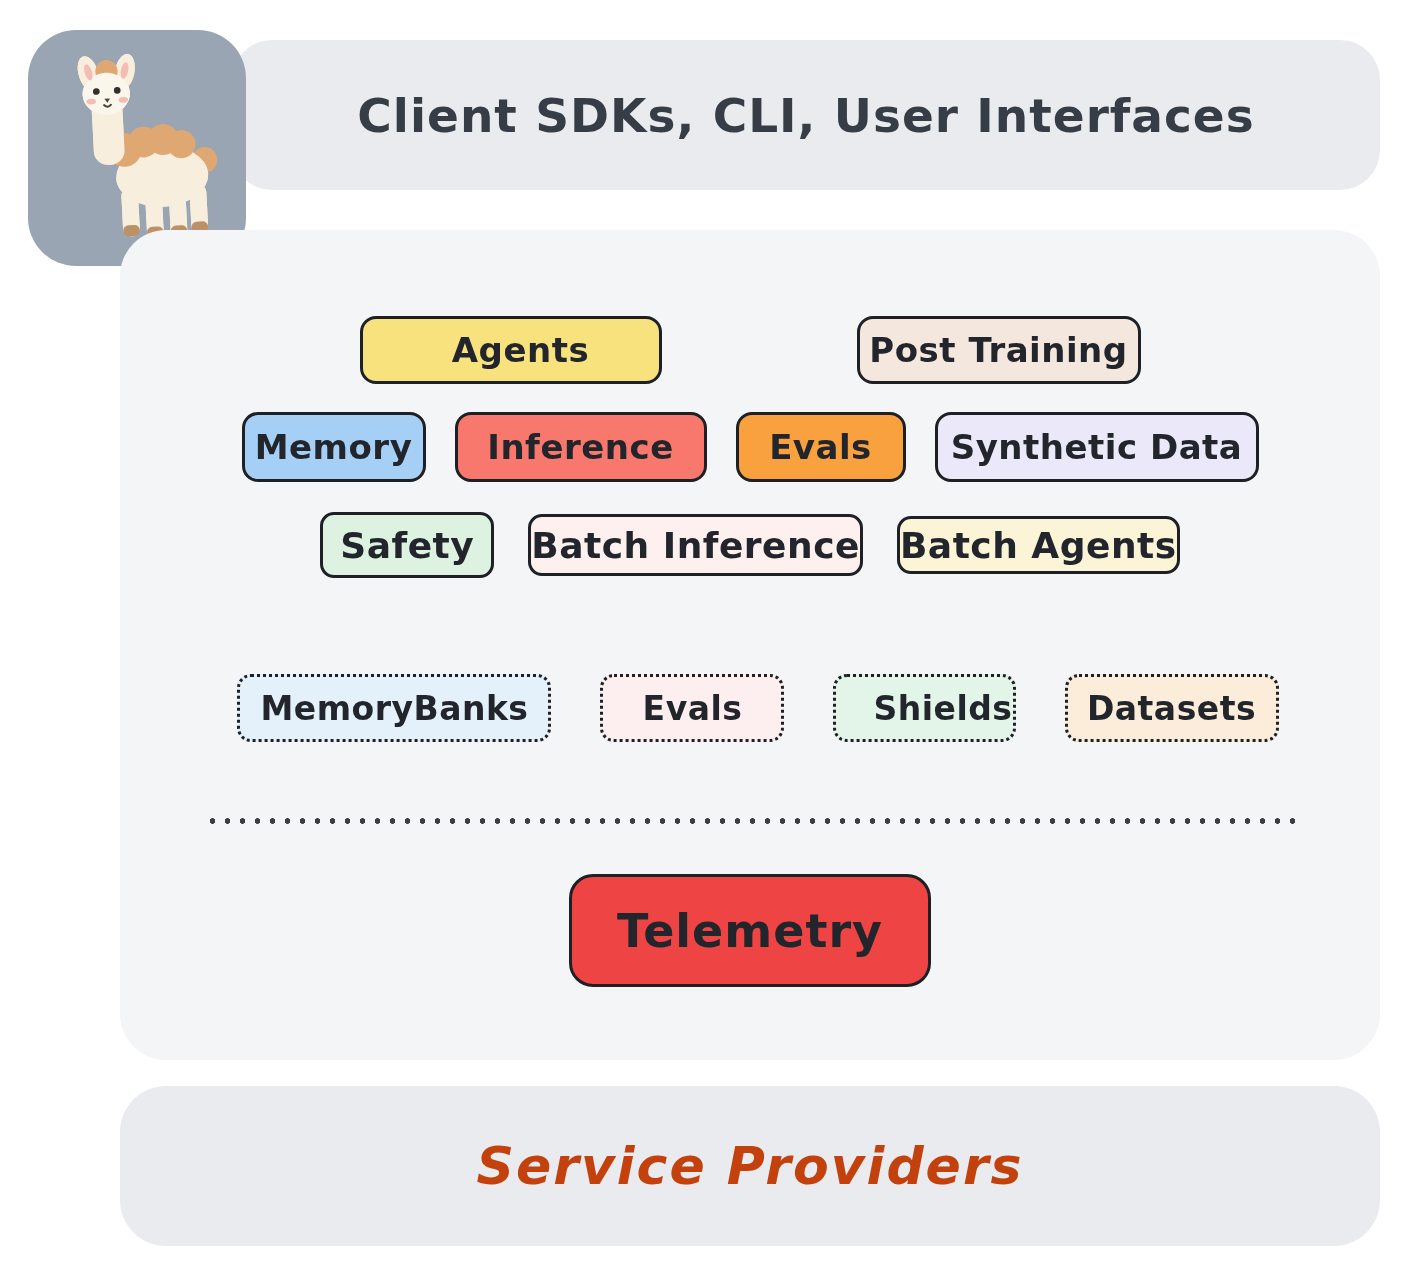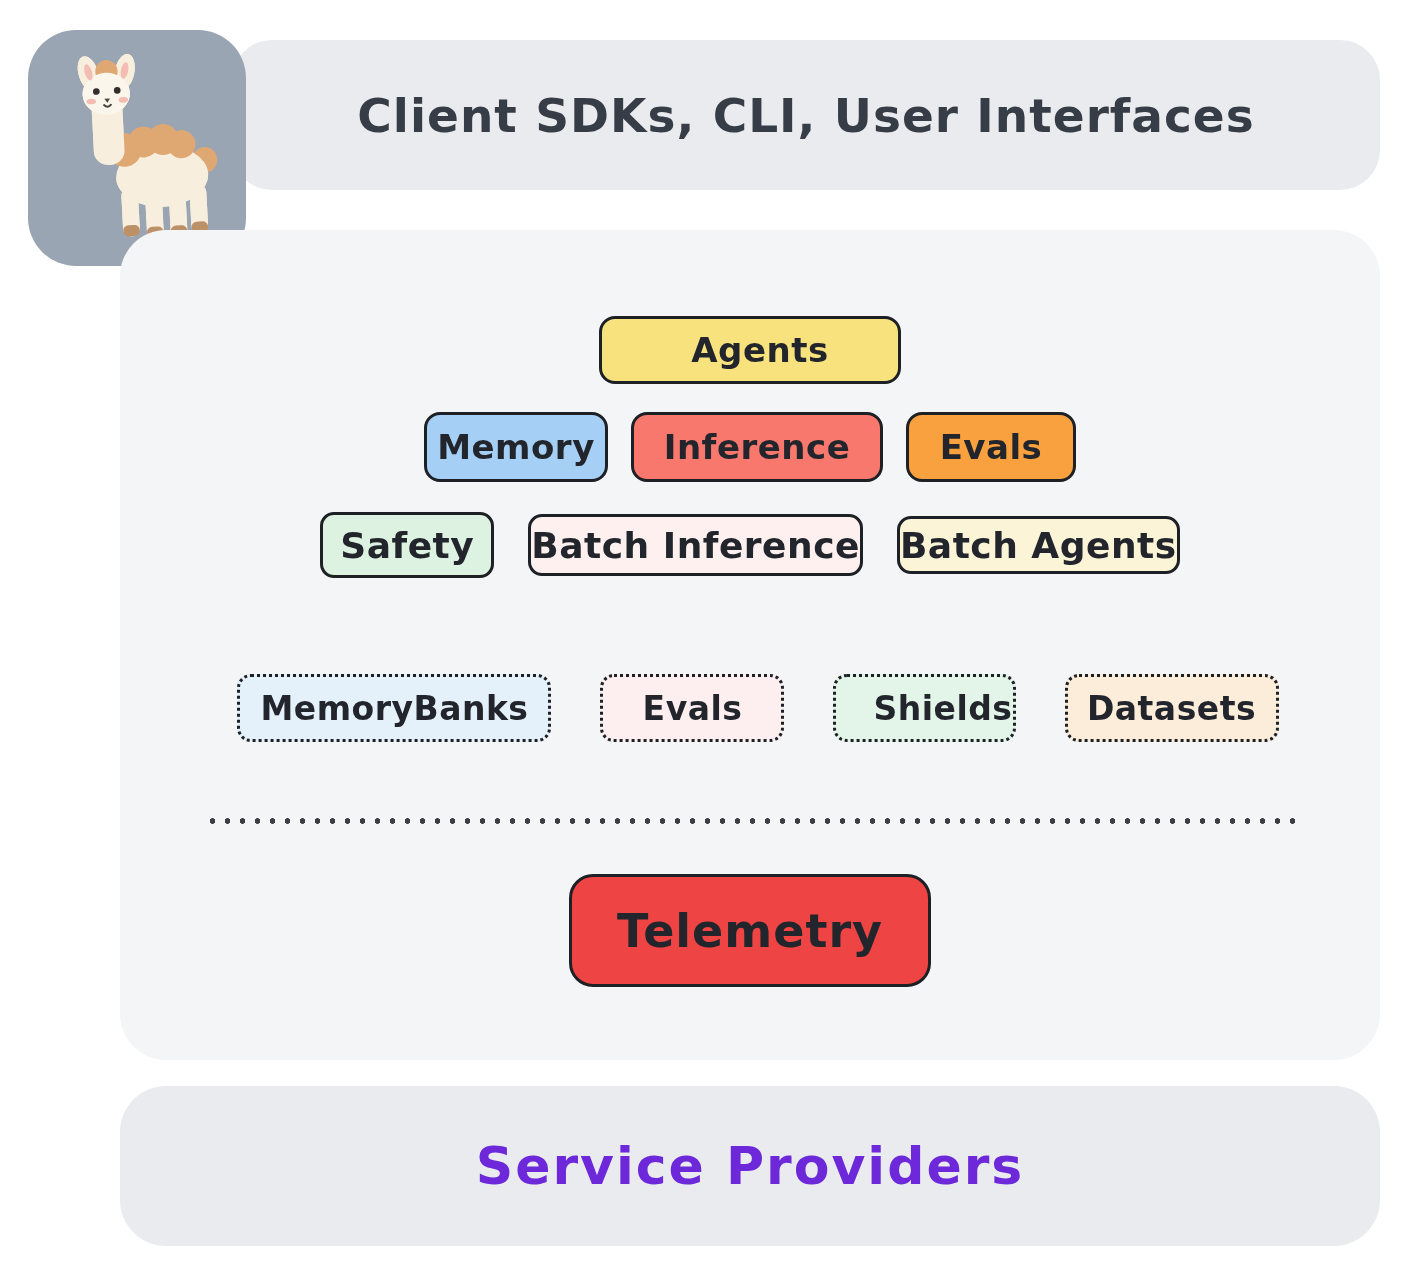--- a/index.html
+++ b/index.html
@@ -13,39 +13,39 @@
 
   
   .banner {
     position:absolute; display:flex; align-items:center; justify-content:center;
     border-radius:40px;
   }
   .banner-top { left:232px; top:40px; width:1148px; height:150px; }
   .banner-bottom { left:120px; top:1086px; width:1260px; height:160px; border-radius:46px; }
   .banner-label { font-weight:700; color:#373d46; letter-spacing:1px; white-space:nowrap; }
   .banner-top .banner-label { font-size:47px; }
-  .banner-bottom .banner-label { font-size:52px; color:#6d28d9; letter-spacing:2px; }
+  .banner-bottom .banner-label { font-size:52px; color:#c2410c; letter-spacing:2px;font-style:italic; }
 
   
   .logo {
     position:absolute; left:28px; top:30px; width:218px; height:236px;
     border-radius:48px; display:flex; align-items:center; justify-content:center;
   }
   .logo svg { transform:rotate(-3deg); }
   .sticker { stroke:#ffffff; stroke-width:13px; stroke-linejoin:round; stroke-linecap:round; }
 
   
   .panel {
     position:absolute; left:120px; top:230px; width:1260px; height:830px;
     border-radius:46px; display:flex; flex-direction:column; align-items:center;
     padding-top:86px;
   }
   .row { display:flex; justify-content:center; align-items:center; }
   .row-1 { gap:195px; }
-  .row-2 { gap:23px; margin-top:28px; }
+  .row-2 { gap:29px; margin-top:28px; }
   .row-3 { gap:34px; margin-top:30px; }
   .row-registry { gap:33px; margin-top:96px; }
 
   .chip {
     display:flex; align-items:center; justify-content:center;
     border:3px solid #1d2025; border-radius:16px;
     font-weight:700; color:#22262c; white-space:nowrap; letter-spacing:0.5px;
   }
   .row-1 .chip { font-size:34px; height:68px; }
   .row-2 .chip { font-size:34px; height:70px; }
@@ -131,26 +131,28 @@
         <path d="M43.5 34.5 h4 l-2 3 z" fill="#4a4440"></path>
         <path d="M43 39 q2.5 2.6 5 0" fill="none" stroke="#4a4440" stroke-width="1.4" stroke-linecap="round"></path>
       </g>
     </svg>
   </div>
 
   <div class="panel" style="background: rgb(244, 245, 247);">
 
     <div class="row row-1">
       <div class="chip c-agents" style="background: rgb(248, 226, 126); padding-left: 20px;">Agents</div>
+      <div class="chip c-post" style="background: rgb(244, 231, 222);">Post Training</div>
     </div>
 
     <div class="row row-2">
       <div class="chip c-memory" style="background: rgb(166, 207, 245);">Memory</div>
       <div class="chip c-inference" style="background: rgb(249, 120, 110);">Inference</div>
       <div class="chip c-evals" style="background: rgb(249, 161, 62);">Evals</div>
+      <div class="chip c-synth" style="background: rgb(235, 233, 249);">Synthetic Data</div>
     </div>
 
     <div class="row row-3">
       <div class="chip c-safety" style="background: rgb(221, 242, 225);">Safety</div>
       <div class="chip c-binf" style="background: rgb(253, 240, 238);">Batch Inference</div>
       <div class="chip c-bagents" style="background: rgb(251, 244, 215);">Batch Agents</div>
     </div>
 
     <div class="row row-registry">
       <div class="chip c-membanks" style="background: rgb(228, 241, 251);">MemoryBanks</div>

